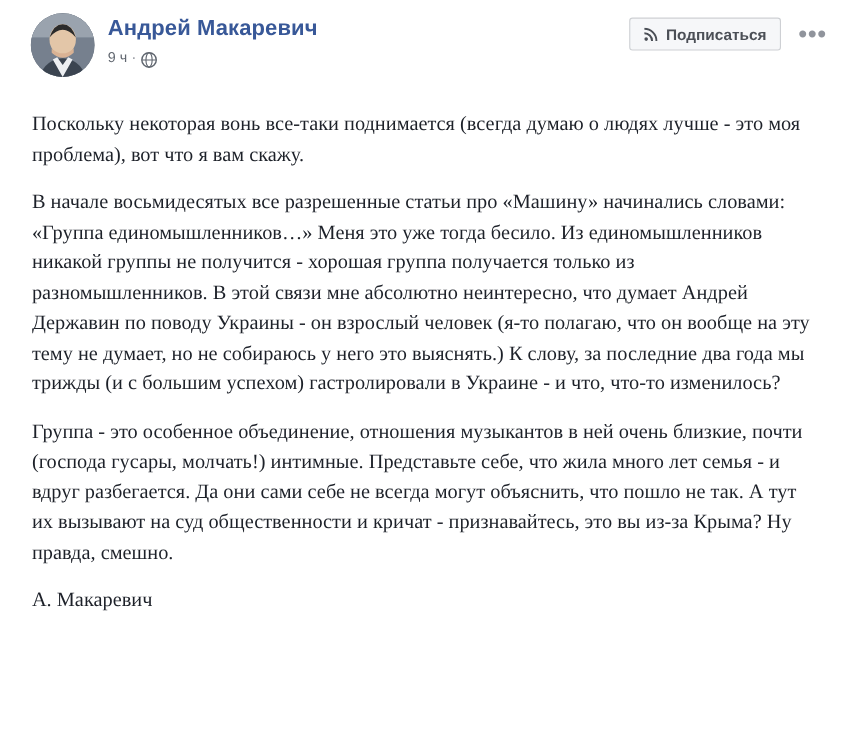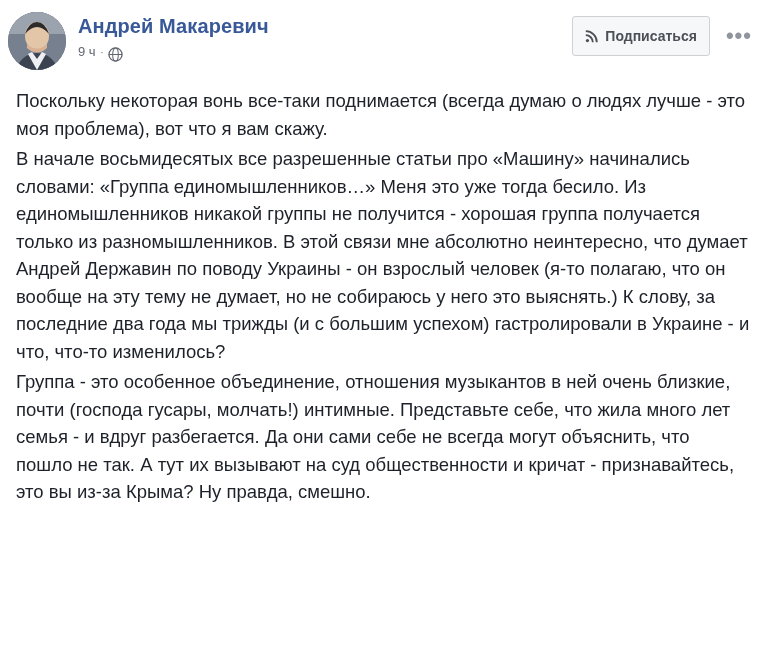--- a/index.html
+++ b/index.html
@@ -14,21 +14,21 @@
     height: 665px;
     position: relative;
     background: #ffffff;
     overflow: hidden;
   }
 
   
   .post-header {
     display: flex;
     align-items: flex-start;
-    padding: 12px 14px 0 8px;
+    padding: 12px 14px 0 28px;
     position: relative;
   }
   .avatar {
     width: 58px;
     height: 58px;
     border-radius: 50%;
     flex: 0 0 58px;
     overflow: hidden;
     background: #5a6472;
     position: relative;
@@ -75,21 +75,21 @@
     right: 14px;
     display: flex;
     align-items: center;
   }
   .follow-btn {
     display: flex;
     align-items: center;
     background: #f6f7f9;
     border: 1px solid #ced0d4;
     border-radius: 3px;
-    height: 40px;
+    height: 30px;
     padding: 0 12px;
     color: #4b4f56;
     font-size: 14px;
     font-weight: bold;
     cursor: pointer;
     white-space: nowrap;
   }
   .rss-icon {
     width: 13px;
     height: 13px;
@@ -109,21 +109,22 @@
   }
 
   
   .post-body {
     padding: 14px 14px 0 13px;
     color: #1d2129;
     font-size: 18.5px;
     line-height: 27.5px;
   }
   .post-body p {
-    margin: 3px;
+    margin: 16px;
+    font-family: Liberation Serif, serif;
   }
 </style>
 </head>
 <body>
 
 <div id="page">
 
   <div class="post-header">
 
     <div class="avatar">
@@ -166,15 +167,16 @@
       </div>
       <div class="more-btn">•••</div>
     </div>
 
   </div>
 
   <div class="post-body">
     <p>Поскольку некоторая вонь все-таки поднимается (всегда думаю о людях лучше - это моя проблема), вот что я вам скажу.</p>
     <p>В начале восьмидесятых все разрешенные статьи про «Машину» начинались словами: «Группа единомышленников…» Меня это уже тогда бесило. Из единомышленников никакой группы не получится - хорошая группа получается только из разномышленников. В этой связи мне абсолютно неинтересно, что думает Андрей Державин по поводу Украины - он взрослый человек (я-то полагаю, что он вообще на эту тему не думает, но не собираюсь у него это выяснять.) К слову, за последние два года мы трижды (и с большим успехом) гастролировали в Украине - и что, что-то изменилось?</p>
     <p>Группа - это особенное объединение, отношения музыкантов в ней очень близкие, почти (господа гусары, молчать!) интимные. Представьте себе, что жила много лет семья - и вдруг разбегается. Да они сами себе не всегда могут объяснить, что пошло не так. А тут их вызывают на суд общественности и кричат - признавайтесь, это вы из-за Крыма? Ну правда, смешно.</p>
+    <p>А. Макаревич</p>
   </div>
 
 </div>
 
 </body></html>

